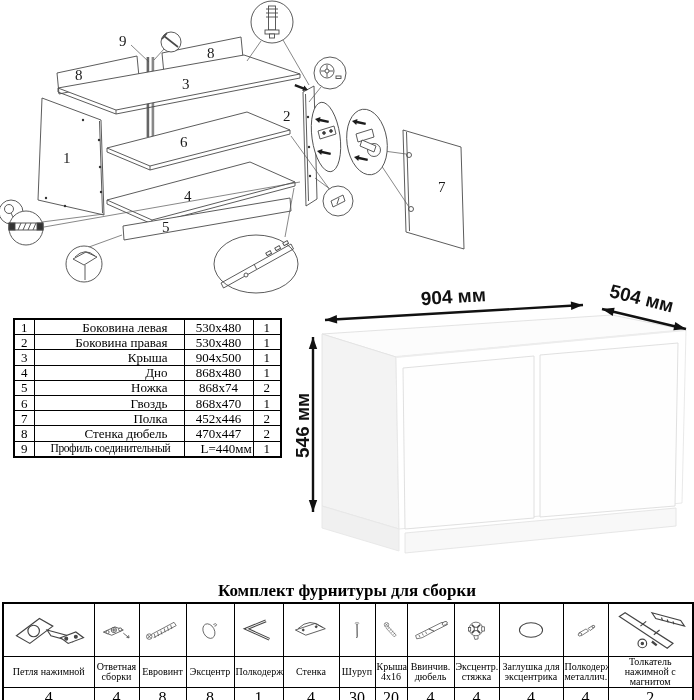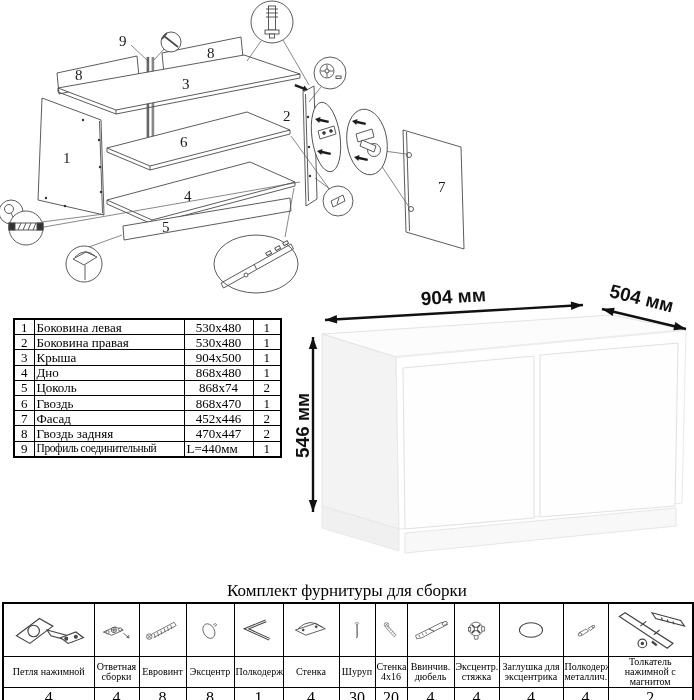--- a/index.html
+++ b/index.html
@@ -3,26 +3,26 @@
 <meta charset="utf-8">
 <style>
   html,body{margin:0;padding:0;background:#fff;}
   .page{position:relative;width:694px;height:700px;background:#fff;overflow:hidden;
         font-family:"Liberation Serif",serif;color:#000;}
   .art{position:absolute;left:0;top:0;}
   
   table.parts{position:absolute;left:13px;top:318px;border-collapse:collapse;
       border:2px solid #000;table-layout:fixed;width:267px;}
   table.parts td{border:1px solid #000;height:14.2px;font-size:13px;line-height:1;
-      padding:0 2px;white-space:nowrap;overflow:hidden;}
+      padding:0 16px;white-space:nowrap;overflow:hidden;text-align:right;}
   table.parts td.c{text-align:center;padding:0;}
   table.parts td.n9{font-size:11.5px;letter-spacing:-0.4px;}
   
   .hw-title{position:absolute;left:0;top:581px;width:694px;text-align:center;
-      font-size:17px;line-height:20px;}
+      font-size:17px;line-height:20px;font-weight:bold;}
   table.hw{position:absolute;left:2px;top:602px;border-collapse:collapse;border:2px solid #000;
       table-layout:fixed;width:690px;}
   table.hw td{border:1px solid #000;padding:0;text-align:center;vertical-align:middle;overflow:hidden;}
   table.hw tr.ic td{height:52px;}
   table.hw tr.nm td{height:22px;font-size:10px;line-height:10px;padding:0 1px;}
   table.hw tr.qt td{height:19px;font-size:16px;}
   .icn{display:block;margin:0 auto;}
 </style>
 </head>
 <body>
@@ -251,39 +251,39 @@
           <td class="c">1</td>
         </tr>
     <tr>
           <td class="c">4</td>
           <td>Дно</td>
           <td class="c">868x480</td>
           <td class="c">1</td>
         </tr>
     <tr>
           <td class="c">5</td>
-          <td>Цоколь</td>
+          <td>Ножка</td>
           <td class="c">868x74</td>
           <td class="c">2</td>
         </tr>
     <tr>
           <td class="c">6</td>
           <td>Гвоздь</td>
           <td class="c">868x470</td>
           <td class="c">1</td>
         </tr>
     <tr>
           <td class="c">7</td>
-          <td>Фасад</td>
+          <td>Полка</td>
           <td class="c">452x446</td>
           <td class="c">2</td>
         </tr>
     <tr>
           <td class="c">8</td>
-          <td>Гвоздь задняя</td>
+          <td>Стенка дюбель</td>
           <td class="c">470x447</td>
           <td class="c">2</td>
         </tr>
     <tr>
           <td class="c">9</td>
           <td class="n9">Профиль соединительный</td>
           <td>L=440мм</td>
           <td class="c">1</td>
         </tr>
   </tbody>
@@ -440,21 +440,21 @@
           </td>
   </tr>
   <tr class="nm">
     <td>Петля нажимной</td>
     <td>Ответная сборки</td>
     <td>Евровинт</td>
     <td>Эксцентр</td>
     <td>Полкодерж</td>
     <td>Стенка</td>
     <td>Шуруп</td>
-    <td>Стенка 4x16</td>
+    <td>Крыша 4x16</td>
     <td>Ввинчив. дюбель</td>
     <td>Эксцентр. стяжка</td>
     <td>Заглушка для эксцентрика</td>
     <td>Полкодерж. металлич.</td>
     <td>Толкатель нажимной с магнитом</td>
   </tr>
   <tr class="qt">
     <td>4</td>
     <td>4</td>
     <td>8</td>

